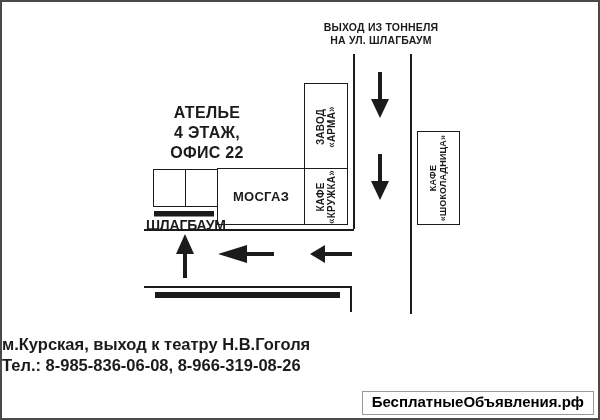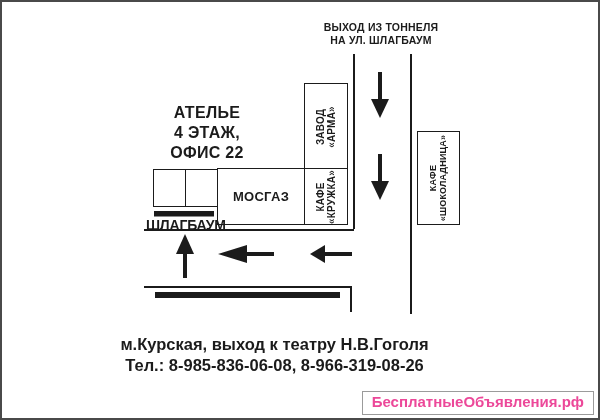--- a/index.html
+++ b/index.html
@@ -21,26 +21,26 @@
   #box-mosgaz{left:215px;top:166px;width:88px;height:57px;}
   #box-arrow{left:151px;top:167px;width:34px;height:38px;}
   #box-check{left:183px;top:167px;width:33px;height:38px;}
   #box-shokoladnitsa{left:415px;top:129px;width:43px;height:94px;}
   .vblock{transform:rotate(-90deg);text-align:center;white-space:nowrap;}
   .vline{font-weight:bold;font-size:10px;line-height:11px;letter-spacing:.2px;}
   #box-shokoladnitsa .vline{font-size:9px;line-height:10px;}
   #mosgaz-label{font-weight:bold;font-size:13px;letter-spacing:.3px;}
   #barrier-label{left:144px;top:215px;width:74px;text-align:left;
     font-size:14px;letter-spacing:-0.2px;}
-  #footer-address{left:0;top:332px;width:545px;text-align:center;
+  #footer-address{left:0;top:332px;width:545px;
     font-size:16.5px;line-height:20.5px;}
   #footer-address .footer-line{white-space:pre;}
   #watermark-box{right:4px;bottom:3px;border:1px solid #9b9b9b;
     padding:1px 9px 3px 9px;background:#fff;}
-  #watermark-text{font-size:15px;font-weight:bold;color:#ec4899;}
+  #watermark-text{font-size:15px;font-weight:bold;color:#000000;}
   svg{position:absolute;left:0;top:0;pointer-events:none;}
 </style>
 </head>
 <body>
 
 <div class="page">
 
   <svg width="600" height="420" viewBox="0 0 600 420">
     <g stroke="#1b1b1b" stroke-width="2" fill="none">
       <line x1="352" y1="52" x2="352" y2="227"></line>

